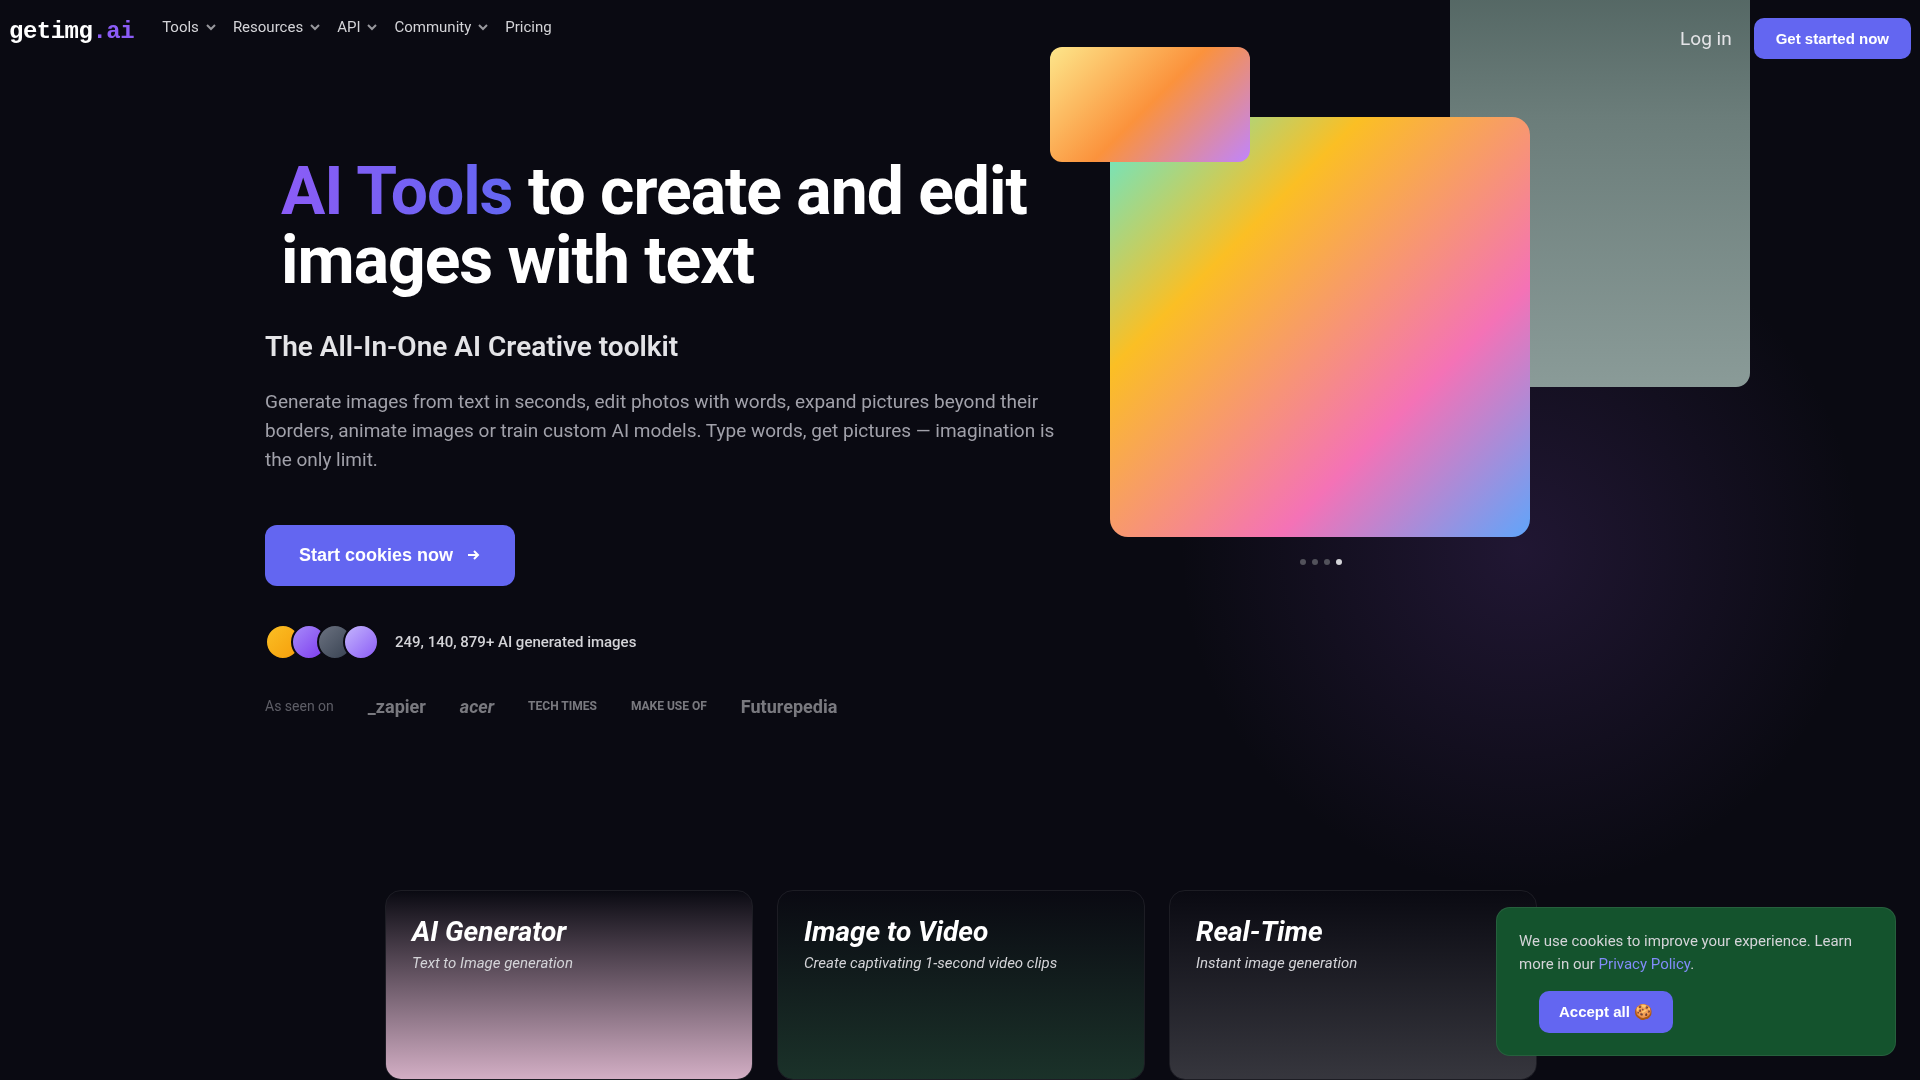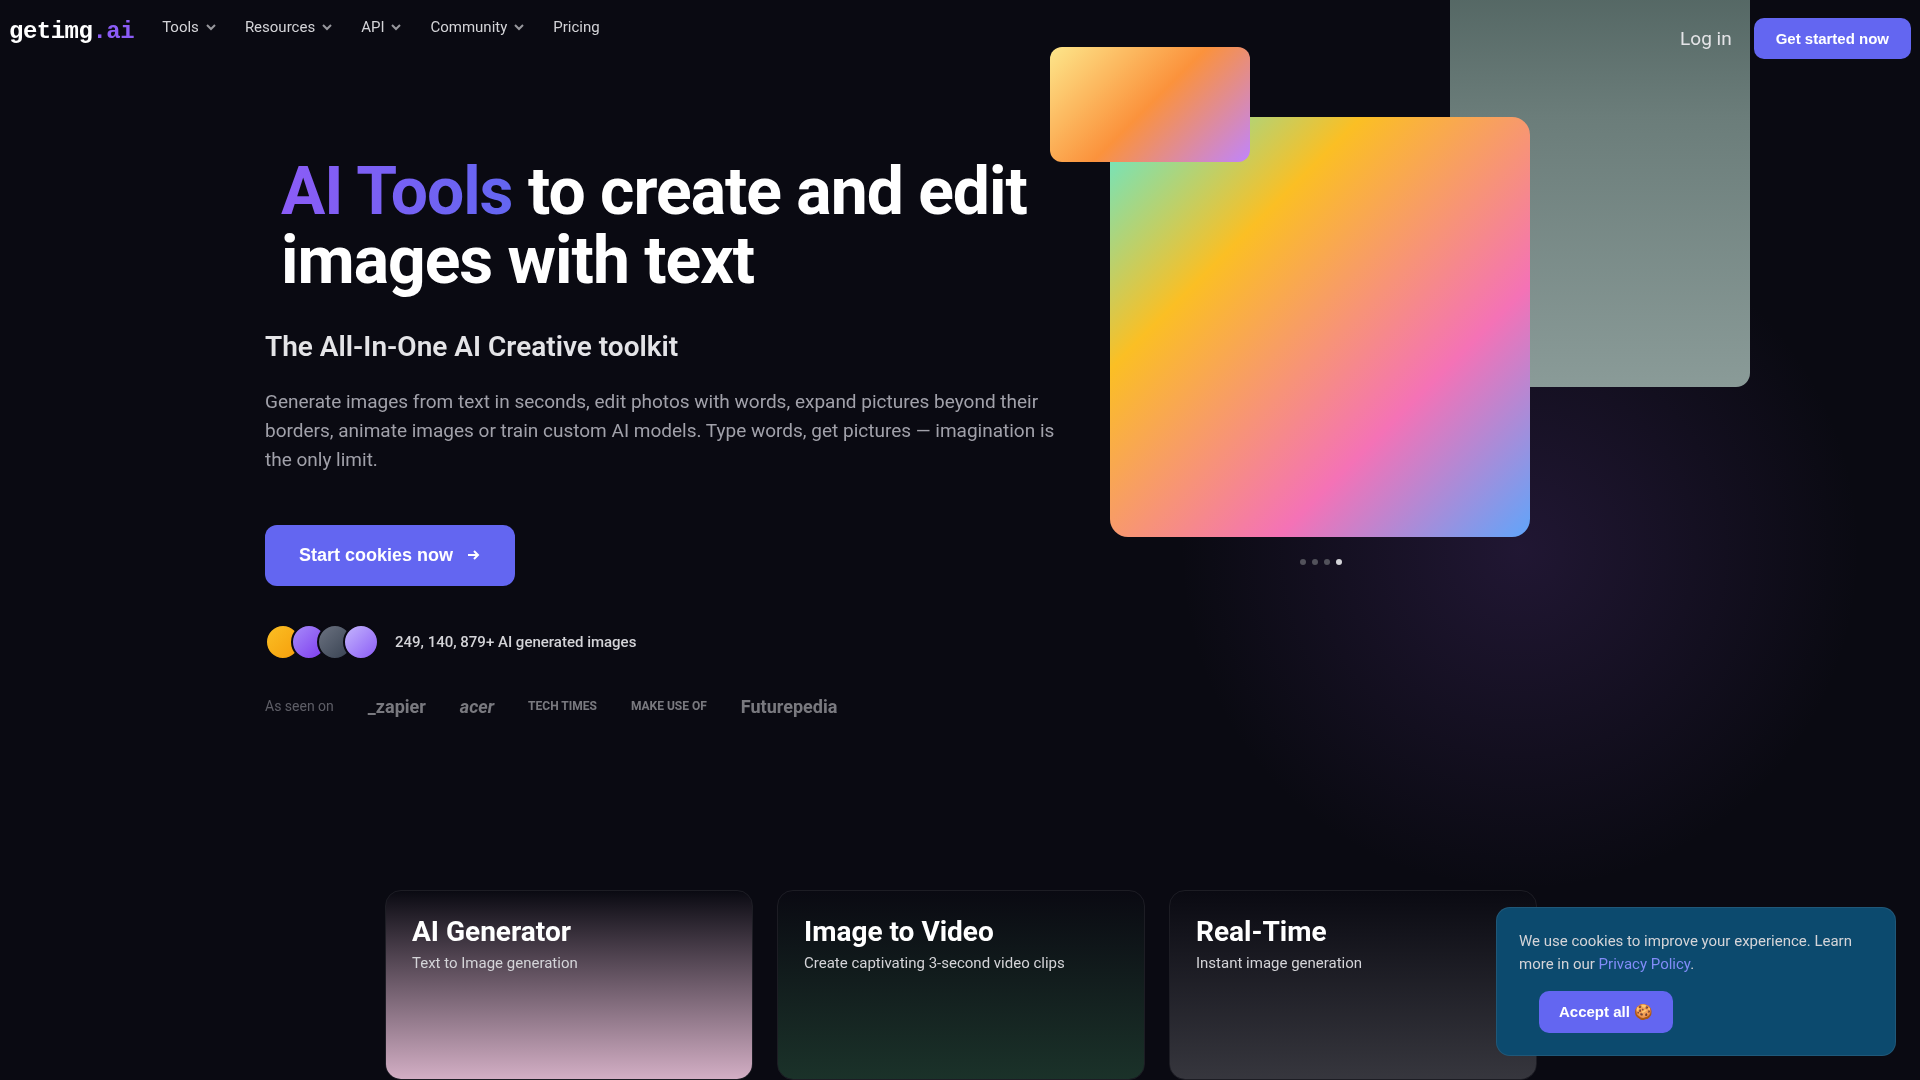--- a/index.html
+++ b/index.html
@@ -31,21 +31,21 @@
   position: relative;
   z-index: 10;
 }
 .logo {
   font-size: 24px;
   font-weight: 600;
   letter-spacing: -0.5px;
   font-family: "Courier New", monospace;
 }
 .logo .dot { color: #8b5cf6; }
-.nav-items { display: flex; gap: 28px; align-items: center; }
+.nav-items { display: flex; gap: 16px; align-items: center; }
 .nav-item {
   display: flex; align-items: center; gap: 6px;
   font-size: 15px; color: #d4d4d8; cursor: pointer;
 }
 .nav-item svg { width: 12px; height: 12px; opacity: .7; }
 .nav-right { margin-left: auto; display: flex; align-items: center; gap: 22px; }
 .login { font-size: 19px; color: #e4e4e7; cursor: pointer; }
 .btn-primary {
   background: #6366f1;
   color: #fff;
@@ -184,37 +184,38 @@
   gap: 24px;
 }
 .card {
   width: 368px;
   height: 190px;
   border-radius: 16px;
   padding: 24px 26px;
   position: relative;
   overflow: hidden;
   border: 1px solid rgba(255,255,255,.08);
+  font-style: italic;
 }
 .card-title { font-size: 28px; font-weight: 700; position: relative; z-index: 2; }
 .card-sub { font-size: 15px; color: #d4d4d8; margin-top: 6px; position: relative; z-index: 2; }
 .card::before {
   content: ''; position: absolute; inset: 0;
 }
 .card1::before { background: linear-gradient(180deg, rgba(10,10,18,.1) 0%, #fbcfe8 120%); }
 .card2::before { background: linear-gradient(180deg, rgba(10,10,18,.1) 0%, #1e3a2e 120%); }
 .card3::before { background: linear-gradient(180deg, rgba(10,10,18,.1) 0%, #3f3f46 120%); }
 
 
 .cookie {
   position: absolute;
   right: 24px;
   bottom: 24px;
   width: 400px;
-  background: #0c4a6e;
+  background: #14532d;
   border: 1px solid rgba(255,255,255,.08);
   border-radius: 14px;
   padding: 22px;
   z-index: 50;
 }
 .cookie-text { font-size: 15px; color: #d4d4d8; line-height: 1.5; }
 .cookie-text a { color: #818cf8; text-decoration: none; }
 .cookie-btn {
   margin-top: 16px;
   background: #6366f1;
@@ -315,21 +316,21 @@
   </div>
 </section>
 
 <div class="cards">
   <div class="card card1">
     <div class="card-title">AI Generator</div>
     <div class="card-sub">Text to Image generation</div>
   </div>
   <div class="card card2">
     <div class="card-title">Image to Video</div>
-    <div class="card-sub">Create captivating 3-second video clips</div>
+    <div class="card-sub">Create captivating 1-second video clips</div>
   </div>
   <div class="card card3">
     <div class="card-title">Real-Time</div>
     <div class="card-sub">Instant image generation</div>
   </div>
 </div>
 
 <div class="cookie">
   <p class="cookie-text">
     <span>We use cookies to improve your experience. Learn more in our </span><a href="#">Privacy Policy</a><span>.</span>

